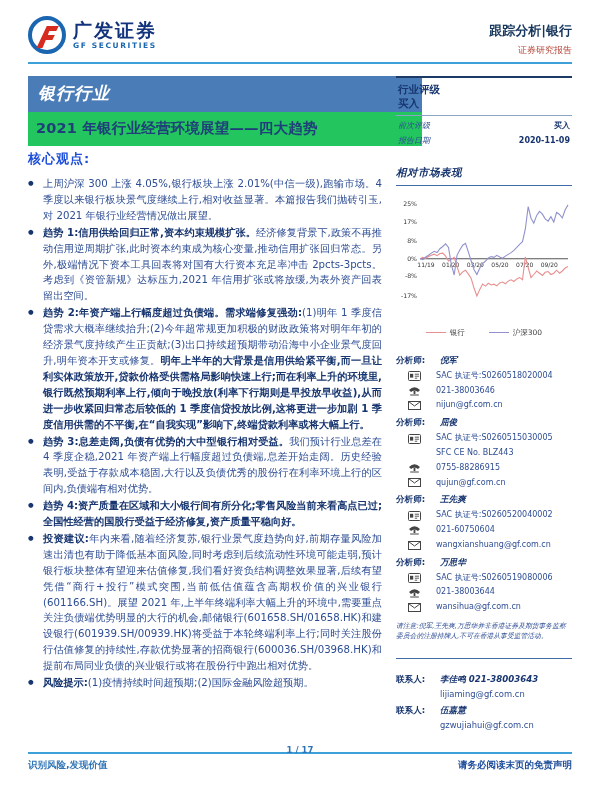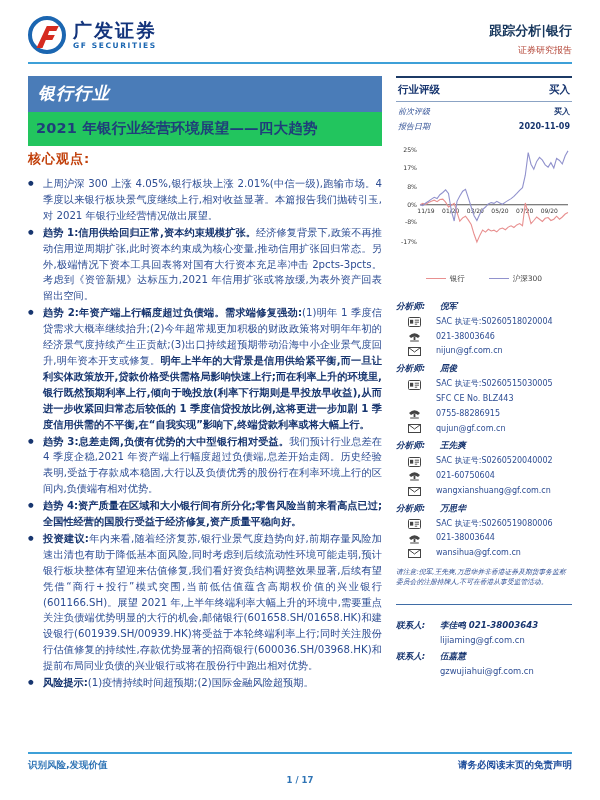--- a/index.html
+++ b/index.html
@@ -16,61 +16,61 @@
   .logo-mark svg { position:absolute; left:3px; top:4px; }
   .brand { margin-left:7px; }
   .brand-cn { font-size:19px; font-weight:bold; color:#13347c; letter-spacing:2px; line-height:1.1; }
   .brand-en { font-size:7.5px; font-weight:bold; color:#1b66b1; letter-spacing:1.6px; margin-top:1px; }
   .header-right { position:absolute; right:28px; top:22px; text-align:right; }
   .report-type { font-size:13px; font-weight:bold; color:#16365c; }
   .report-label { font-size:9px; color:#b5483a; margin-top:4px;text-align:right; }
   .header-rule { position:absolute; left:28px; right:28px; top:62px; height:2px; background:#3da0d8; }
 
   
-  .title-block { position:absolute; left:28px; top:76px; width:354px; }
+  .title-block { position:absolute; left:28px; top:76px; width:394px; }
   .band-industry { background:#4a7cb8; color:#ffffff; font-size:17px; font-weight:bold; font-style:italic; padding:6px 10px 7px; letter-spacing:1px; }
   .band-title { background:#22c55e; color:#1f3e7a; font-size:14.5px; font-weight:bold; padding:7px 8px 8px; letter-spacing:0.2px; }
 
   
   .main-col { position:absolute; left:28px; top:150px; width:354px; color:#2d4d93; }
-  .main-heading { font-size:13px; font-weight:bold; color:#c2410c; margin-bottom:8px; letter-spacing:1px; }
+  .main-heading { font-size:13px; font-weight:bold; color:#1d4ed8; margin-bottom:8px; letter-spacing:1px; }
   ul.bullets { list-style:none; }
   ul.bullets li { position:relative; padding-left:15px; font-size:10.2px; line-height:1.56; text-align:justify; margin-bottom:1px; }
   ul.bullets li::before { content:"●"; position:absolute; left:0; top:2px; font-size:6.5px; color:#17356f; }
   ul.bullets .b { font-weight:bold; color:#17356f; }
 
   
   .sidebar { position:absolute; left:396px; top:76px; width:176px; color:#1c3c78; }
   .rating-table { border-top:2px solid #1c3a66; }
-  .rating-row-main { display:flex; justify-content:space-between; align-items:baseline; padding:5px 2px 4px; border-bottom:1px solid #8ba3c4; font-size:10.5px; font-weight:bold; color:#17356f; }
+  .rating-row-main { display:flex; justify-content:space-between; align-items:baseline; padding:5px 2px 4px; border-bottom:1px solid #8ba3c4; font-size:10.5px; font-weight:bold; color:#17356f;flex-direction:column; }
   .rating-row { display:flex; justify-content:space-between; align-items:baseline; padding:4px 2px 0; font-size:8px; }
   .rating-row .lbl { font-style:italic; color:#2d4d93; }
   .rating-row .val { font-weight:bold; color:#17356f; }
   .sb-sec-title { margin-top:20px; font-size:10.5px; font-weight:bold; font-style:italic; color:#17356f; padding-bottom:5px; border-bottom:1.5px solid #3f6ca6; letter-spacing:0.5px; }
   .chart-wrap { margin-top:10px; }
   .legend { display:flex; justify-content:center; gap:24px; margin-top:0px; font-size:7.5px; color:#444; align-items:center; }
   .legend .key { display:inline-block; width:20px; height:0; border-top:1.5px solid; margin-right:4px; vertical-align:middle; }
 
   .analysts { margin-top:16px; }
   .an-name-row { display:flex; font-size:8.6px; margin-top:5px; line-height:1.5; }
-  .an-label { width:44px; font-weight:bold; font-style:italic; color:#17356f; flex:0 0 auto; }
+  .an-label { width:44px; font-weight:bold; color:#17356f; flex:0 0 auto; }
   .an-name { font-weight:bold; font-style:italic; color:#17356f; }
   .an-line { display:flex; align-items:center; margin-top:4px; line-height:1.35; }
   .an-icon { width:16px; margin-left:12px; flex:0 0 auto; display:flex; align-items:center; }
   .an-text { margin-left:12px; font-size:8px; color:#2d4d93; }
   .sb-note { margin-top:8px; font-size:6.8px; line-height:1.55; color:#2d4d93; font-style:italic; }
   .sb-divider { border-top:1px solid #3f6ca6; margin:16px 0 14px; }
   .ct-row { display:flex; font-size:8.6px; margin-top:4px; line-height:1.5; }
   .ct-email { margin-left:44px; font-size:8.4px; color:#2d4d93; margin-top:2px; line-height:1.5; }
 
   
   .footer-rule { position:absolute; left:28px; right:28px; top:752px; height:2px; background:#3da0d8; }
   .footer-left { position:absolute; left:28px; top:759px; font-size:9.5px; font-weight:bold; color:#2f74b5; }
   .footer-right { position:absolute; right:28px; top:759px; font-size:9.5px; font-weight:bold; color:#1f4e9c; }
-  .footer-page { position:absolute; left:0; right:0; top:775px; text-align:center; font-size:8.5px; font-weight:bold; color:#2f74b5; }
+  .footer-page { position:absolute; left:0; right:0; top:745px; text-align:center; font-size:8.5px; font-weight:bold; color:#2f74b5; }
 </style>
 </head>
 <body>
 
 <div class="page">
 
   <div class="logo">
     <span class="logo-mark">
       <svg width="26" height="26" viewBox="0 0 26 26">
         <path d="M12 2 L24 2 L22 7 L15 7 L14 11 L21 11 L19 16 L12.5 16 L10 24 L4 24 Z" fill="#d62b1f" transform="skewX(-6)"></path>
@@ -101,20 +101,21 @@
       <div class="rating-row">
         <span class="lbl">前次评级</span>
         <span class="val">买入</span>
       </div>
       <div class="rating-row">
         <span class="lbl">报告日期</span>
         <span class="val">2020-11-09</span>
       </div>
     </div>
 
+    <div class="sb-sec-title">相对市场表现</div>
     <div class="chart-wrap">
       <svg id="perf-chart" width="176" height="128" viewBox="0 0 176 128">
           <text x="21" y="10.2" text-anchor="end" font-size="6.2" fill="#333">25%</text>
           <text x="21" y="27.723809523809525" text-anchor="end" font-size="6.2" fill="#333">17%</text>
           <text x="21" y="47.438095238095244" text-anchor="end" font-size="6.2" fill="#333">8%</text>
           <text x="21" y="64.96190476190476" text-anchor="end" font-size="6.2" fill="#333">0%</text>
           <text x="21" y="82.4857142857143" text-anchor="end" font-size="6.2" fill="#333">-8%</text>
           <text x="21" y="102.2" text-anchor="end" font-size="6.2" fill="#333">-17%</text>
           <line x1="24" y1="62.76190476190476" x2="172" y2="62.76190476190476" stroke="#555" stroke-width="1"></line>
           <text x="30" y="71.26190476190476" text-anchor="middle" font-size="6" fill="#333">11/19</text>

